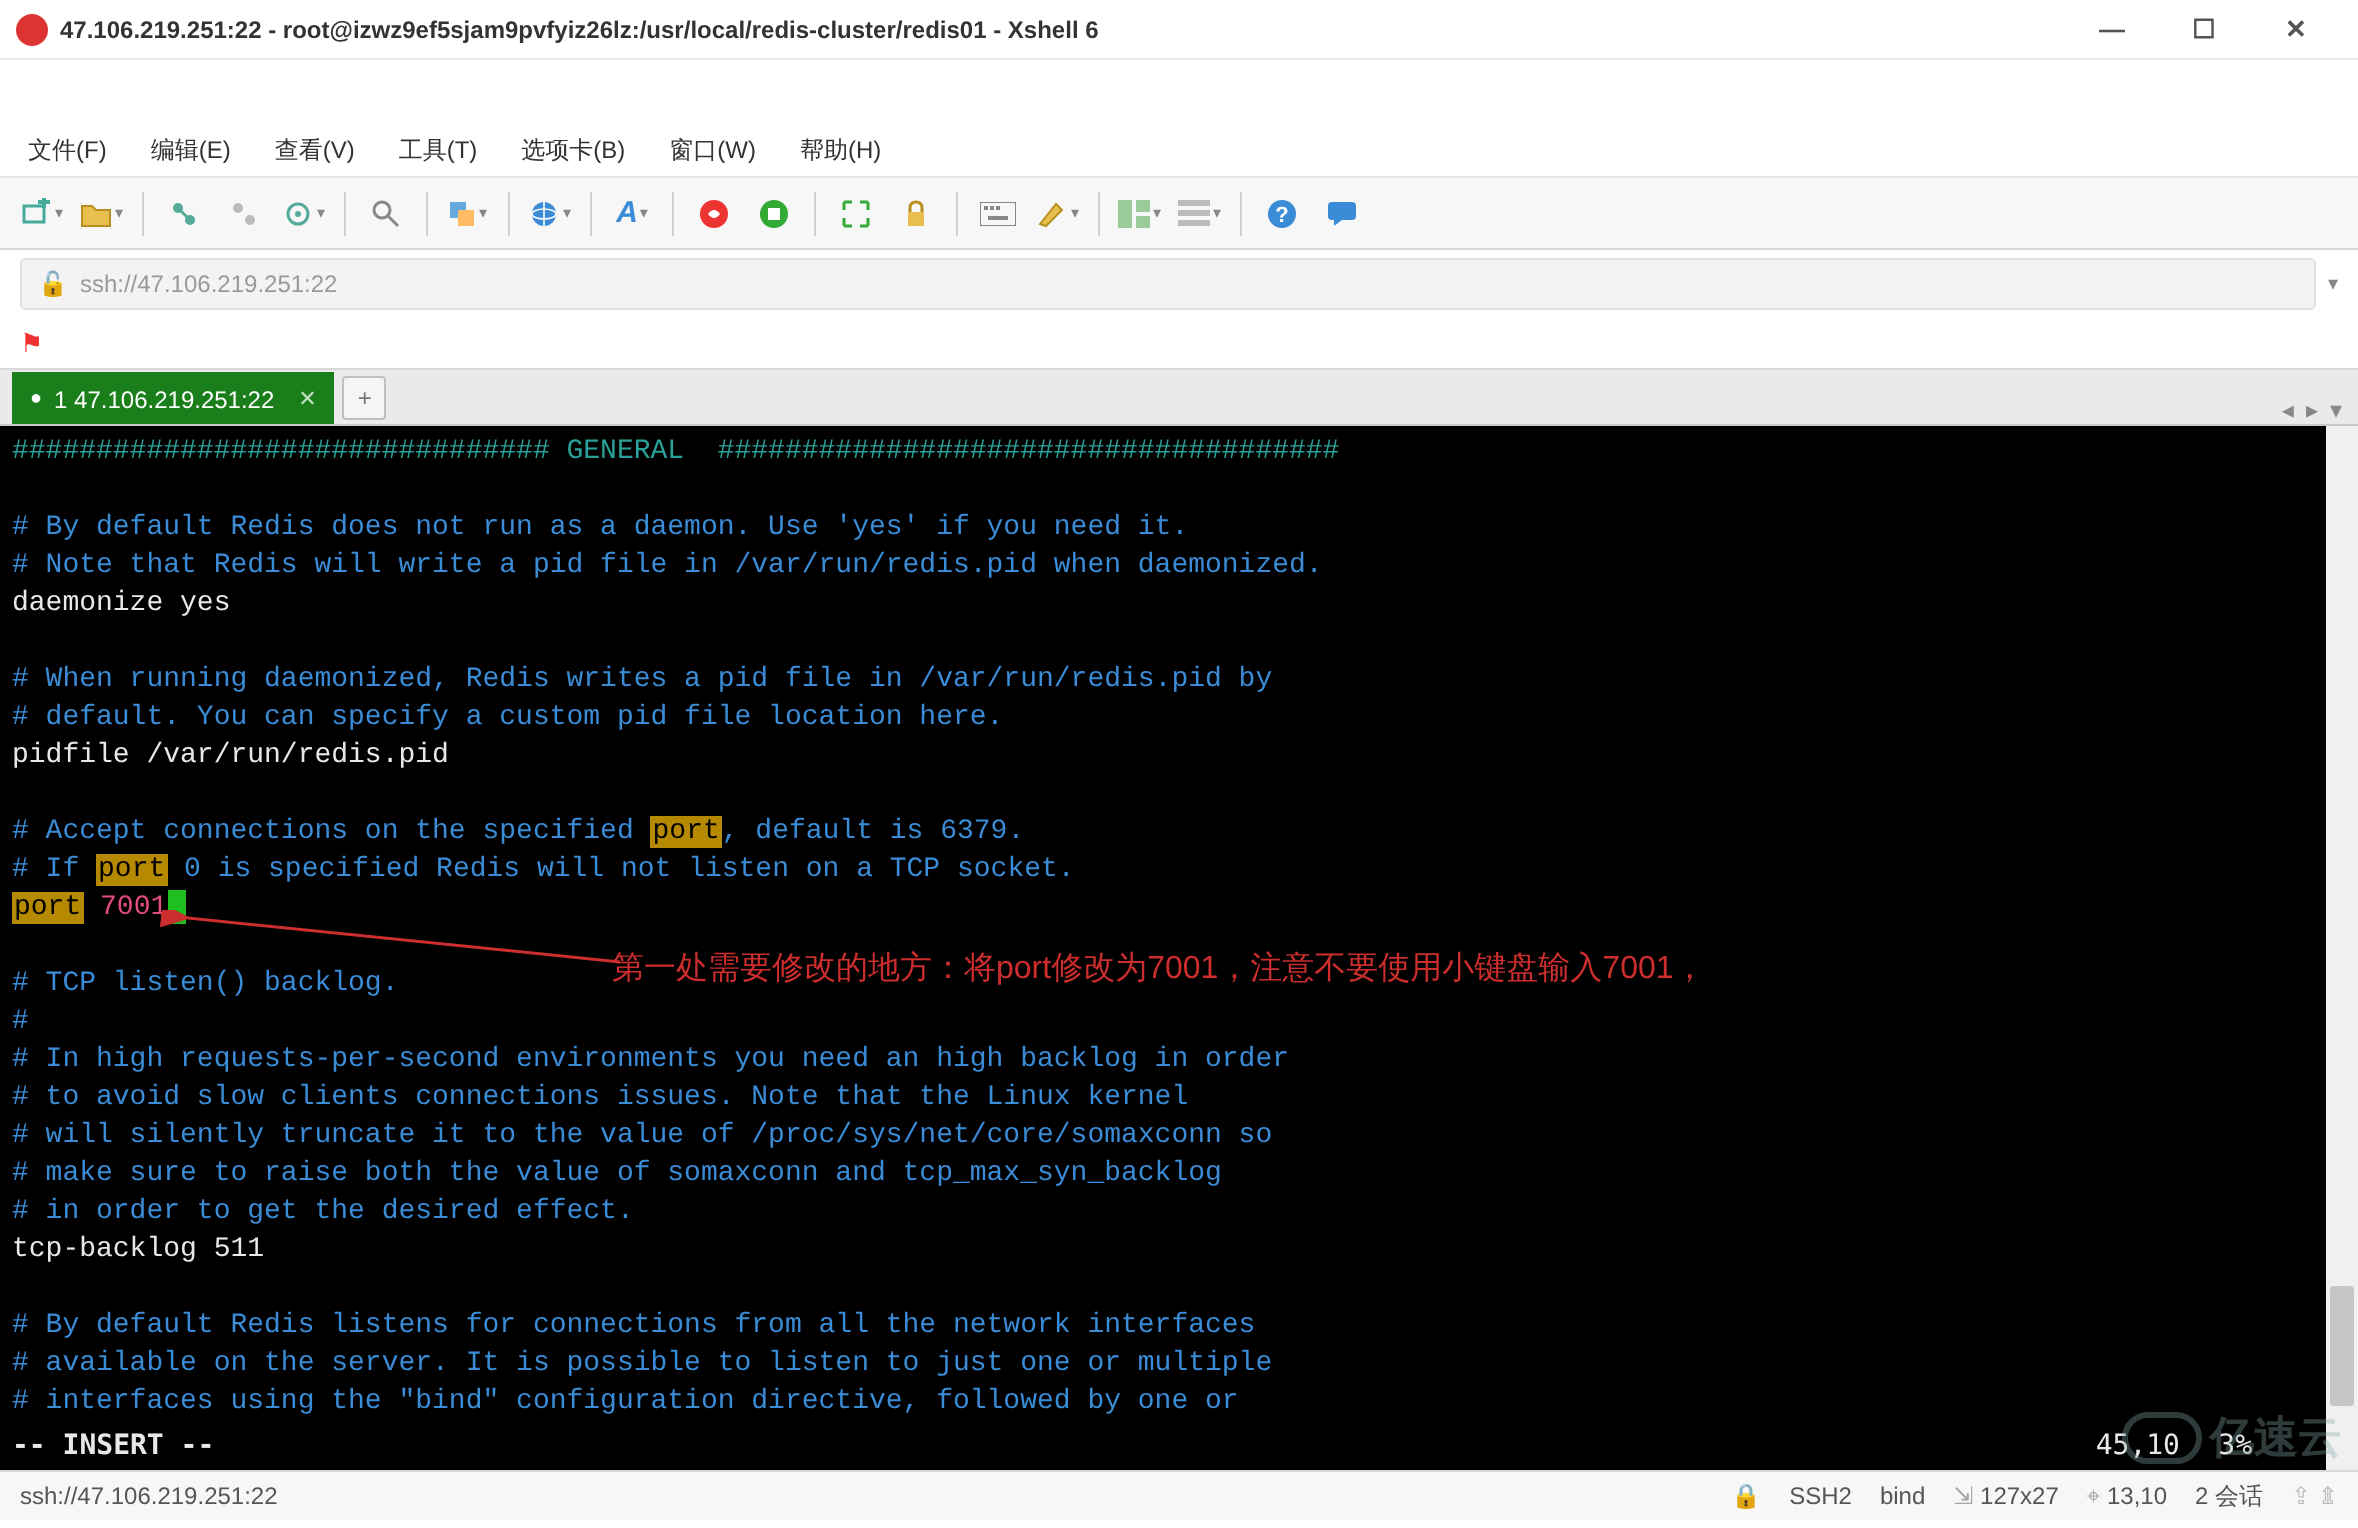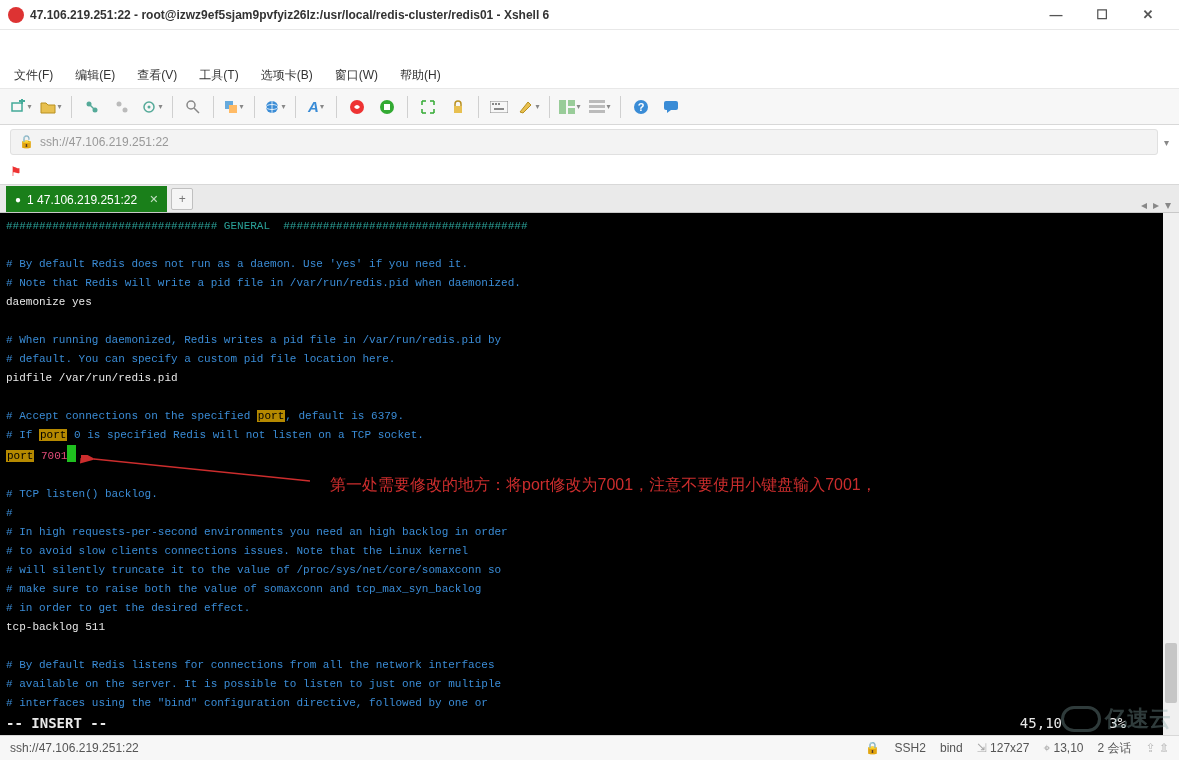--- a/index.html
+++ b/index.html
@@ -45,21 +45,21 @@
   .tab-add { width:22px; height:22px; border:1px solid #c0c0c0; background:#f5f5f5; margin-left:4px; display:flex; align-items:center; justify-content:center; color:#777; margin-bottom:2px; border-radius:2px; }
   .tabbar .right-ctrls { margin-left:auto; display:flex; align-items:center; gap:6px; padding:0 8px; color:#888; font-size:12px; }
   .terminal {
     position: relative;
     background:#000;
     height: 522px;
     overflow:hidden;
   }
   .term-pre {
     font-family: Consolas, "Courier New", monospace;
-    font-size: 11px;
+    font-size: 14px;
     line-height: 19px;
     padding: 4px 6px;
     white-space: pre;
     color:#ddd;
   }
   .c-cyan { color:#2aa198; }
   .c-blue { color:#3a8cd6; }
   .c-pink { color:#e24c7a; }
   .c-white { color:#e8e8e8; }
   .hl-port { background:#b58900; color:#000; padding:0 1px; }
@@ -68,30 +68,29 @@
   .term-scroll .thumb { position:absolute; left:2px; width:12px; background:#c6c6c6; border-radius:2px; }
   .annotation {
     position:absolute;
     color:#cc2d2d;
     font-family:"Microsoft YaHei","SimSun",sans-serif;
     font-size:16px;
     line-height:24px;
     left:306px;
     top:260px;
     width:650px;
-    margin-left:24px;
   }
   .arrow-svg { position:absolute; left:80px; top:242px; width:240px; height:30px; pointer-events:none; }
   .statusbar { height:25px; background:#f7f7f7; border-top:1px solid #d8d8d8; display:flex; align-items:center; padding:0 10px; font-size:12px; color:#555; gap:14px; }
   .statusbar .right { margin-left:auto; display:flex; gap:14px; align-items:center; }
   .watermark { position:absolute; right:8px; bottom:30px; opacity:.35; font-size:22px; color:#8aa; pointer-events:none; display:flex; align-items:center; gap:4px; font-weight:bold; }
   .watermark .cloud { width:40px; height:26px; border:3px solid #8aa; border-radius:14px; position:relative; }
   .status-line { position:absolute; left:6px; bottom:4px; color:#e8e8e8; font-family:Consolas,monospace; font-size:14px; display:flex; width:1140px;gap:48px; }
   .status-line .mode { font-weight:bold; }
-  .status-line .pos { margin-left:auto; margin-right:84px; }
+  .status-line .pos { margin-left:auto; margin-right:56px; }
   .status-line .pct { position:absolute; right:20px; }
 </style>
 </head>
 <body>
 
 <div class="titlebar">
   <span class="icon"></span>
   <span>47.106.219.251:22 - root@izwz9ef5sjam9pvfyiz26lz:/usr/local/redis-cluster/redis01 - Xshell 6</span>
   <div class="win-controls">
     <div class="win-btn">—</div>

